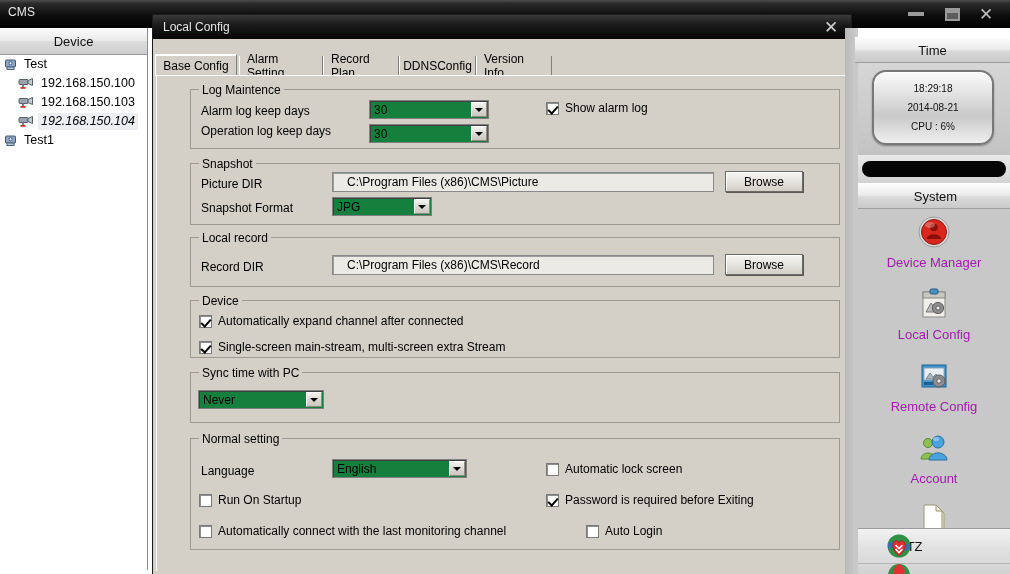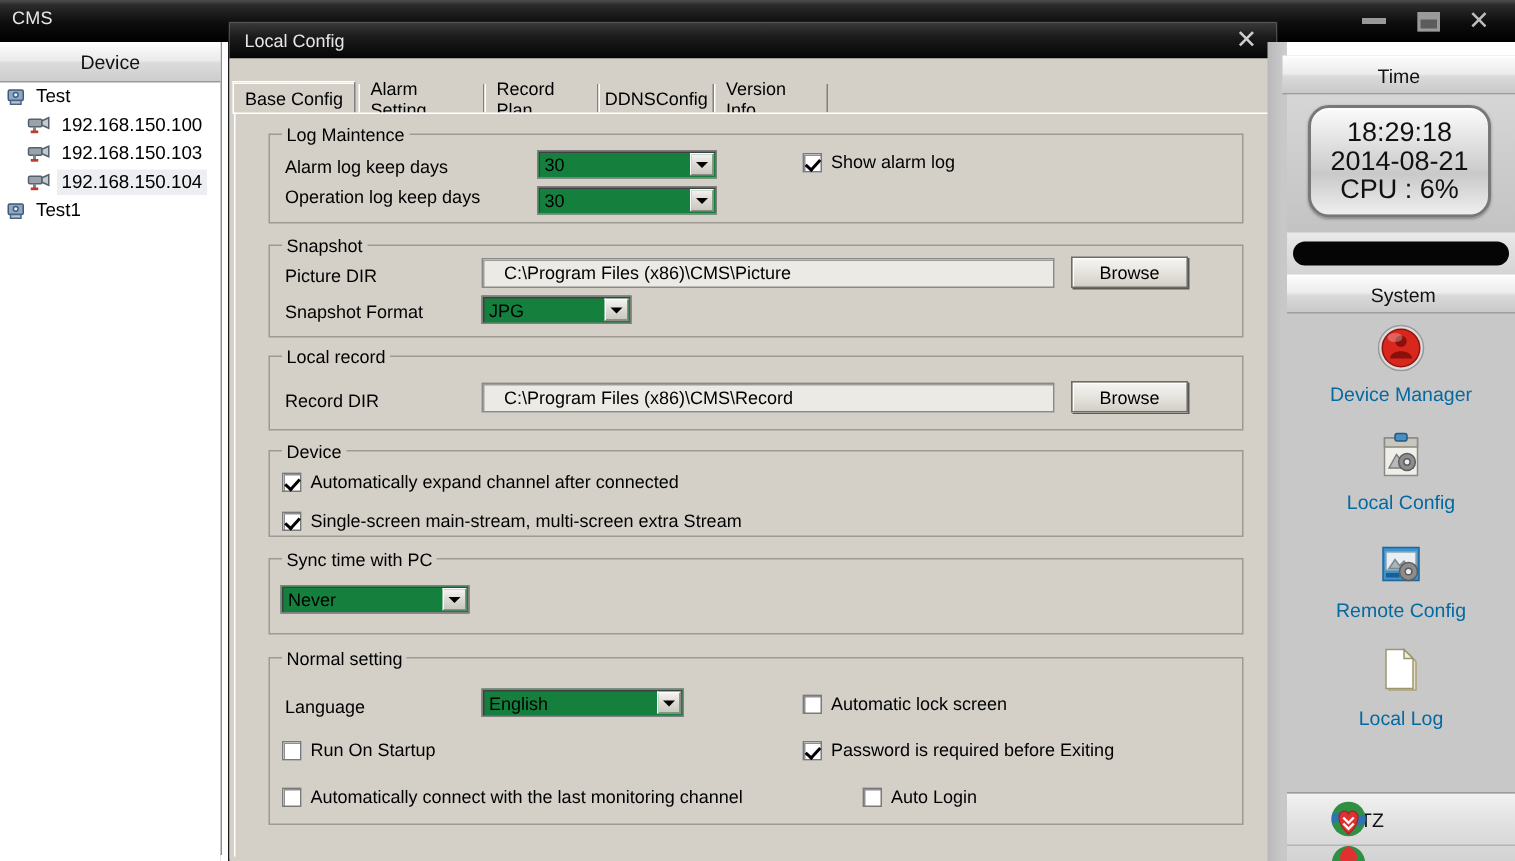--- a/index.html
+++ b/index.html
@@ -41,21 +41,21 @@
   .lp-header{
     position:absolute;left:0;top:0;width:147px;height:26px;
     background:linear-gradient(to bottom,#fdfdfd 0%,#eaeaea 48%,#dcdcdc 52%,#cdcdcd 100%);
     border-bottom:1px solid #9a9a9a;
     display:flex;align-items:center;justify-content:center;
     font-size:13px;color:#111;
   }
   .tree{position:absolute;left:0;top:27px;width:147px;}
   .tree-node{height:19px;display:flex;align-items:center;padding-left:4px;font-size:12.5px;}
   .tree-node.child{padding-left:18px;}
-  .tree-node.sel .tn-label{background:#eceef2;}
+  .tree-node.sel .tn-label{background:#eceef2;font-style:italic;}
   .tn-label{padding:0 3px;line-height:17px;}
   .ic-group{
     width:13px;height:13px;margin-right:4px;flex:0 0 auto;position:relative;
   }
   .ic-cam{
     width:17px;height:13px;margin-right:3px;flex:0 0 auto;position:relative;
   }
 
   
   .dialog{
@@ -100,21 +100,21 @@
 
   
   .tabpage{
     position:absolute;left:3px;top:36px;width:692px;height:496px;
     background:#d4d0c8;
     border-left:1px solid #ffffff;border-top:1px solid #ffffff;
     box-sizing:border-box;
   }
 
   
-  .grp{position:absolute;border:1px solid #9d9a94;box-sizing:border-box;}
+  .grp{position:absolute;border:1px solid #9d9a94;box-sizing:border-box;margin-left:11px;}
   .grp::after{
     content:"";position:absolute;left:0;top:0;right:0;bottom:0;
     border:1px solid #ffffff;pointer-events:none;
     margin:-2px;border-right-color:#fff;border-bottom-color:#fff;
     display:none;
   }
   .grp-cap{
     position:absolute;top:-7px;left:8px;background:#d4d0c8;
     padding:0 3px;font-size:12px;color:#000;
   }
@@ -184,42 +184,42 @@
     display:flex;align-items:center;justify-content:center;
     font-size:13px;color:#111;box-sizing:border-box;
   }
   .timebox{
     position:absolute;left:872px;top:61px;width:122px;height:75px;
     border-radius:14px;
     background:linear-gradient(to bottom,#fbfbfb 0%,#e3e3e3 30%,#c9c9c9 62%,#efefef 100%);
     border:2px solid #787878;
     box-shadow:0 1px 2px rgba(0,0,0,.35), inset 0 1px 0 #fff;
     display:flex;flex-direction:column;align-items:center;justify-content:center;
-    font-size:18px;color:#111;box-sizing:border-box;
+    font-size:10px;color:#111;box-sizing:border-box;
   }
   .timebox div{line-height:19px;}
   .timewrap{
     position:absolute;left:858px;top:53px;width:152px;height:96px;
     background:linear-gradient(to bottom,#d6d6d6,#c2c2c2);
   }
   .blackbar{
     position:absolute;left:862px;top:152px;width:144px;height:16px;
     background:#050505;border-radius:9px;
   }
   .blackbar-wrap{
     position:absolute;left:858px;top:146px;width:152px;height:28px;
     background:linear-gradient(to bottom,#e9e9e9,#d3d3d3);
   }
 
   .navlist{position:absolute;left:858px;top:200px;width:152px;}
   .navitem{
     width:152px;height:72px;display:flex;flex-direction:column;
     align-items:center;justify-content:flex-start;
   }
-  .navlabel{font-size:13px;color:#0369a1;margin-top:3px;}
+  .navlabel{font-size:13px;color:#a21caf;margin-top:3px;}
   .navicon{width:40px;height:40px;position:relative;margin-top:3px;}
 
   
   .splitcol{
     position:absolute;left:845px;top:28px;width:13px;height:546px;
     background:linear-gradient(to right,#b8b8b8,#cecece);
   }
 
   
   .ptzstrip{
@@ -538,20 +538,32 @@
             <rect x="10" y="12" width="20" height="12" fill="#e8eef2" stroke="#8fa6b4"></rect>
             <path d="M12 23 L16 17 L19 21 L22 18 L26 23 Z" fill="#a9b6bd" stroke="#7b888f"></path>
             <rect x="10" y="26" width="9" height="3" fill="#1c5f8e"></rect>
             <circle cx="25" cy="25" r="6" fill="#8d8d8d" stroke="#5d5d5d"></circle>
             <circle cx="25" cy="25" r="2.2" fill="#efefef" stroke="#5d5d5d"></circle>
           </svg>
         </span>
         <span class="navlabel">Remote Config</span>
       </div>
 
+      <div class="navitem">
+        <span class="navicon">
+          <svg width="40" height="40" viewBox="0 0 40 40">
+            <circle cx="14" cy="15" r="4.5" fill="#8cc152" stroke="#5f8a34"></circle>
+            <path d="M7 31 C7.5 23, 20.5 23, 21 31 Z" fill="#8cc152" stroke="#5f8a34"></path>
+            <circle cx="24" cy="14" r="6" fill="#4aa3df" stroke="#2a6f9e"></circle>
+            <path d="M15 32 C15.5 22.5, 32.5 22.5, 33 32 Z" fill="#4aa3df" stroke="#2a6f9e"></path>
+            <ellipse cx="22" cy="11" rx="3" ry="2" fill="#ffffff" opacity=".35"></ellipse>
+          </svg>
+        </span>
+        <span class="navlabel">Account</span>
+      </div>
 
       <div class="navitem">
         <span class="navicon">
           <svg width="40" height="40" viewBox="0 0 40 40">
             <path d="M12 7 L24 7 L30 13 L30 32 L12 32 Z" fill="#e6e2cf" stroke="#a8a275"></path>
             <path d="M10 5 L22 5 L28 11 L28 31 L10 31 Z" fill="#ffffff" stroke="#9c9670"></path>
             <path d="M22 5 L22 11 L28 11 Z" fill="#efecd9" stroke="#9c9670"></path>
           </svg>
         </span>
         <span class="navlabel">Local Log</span>

